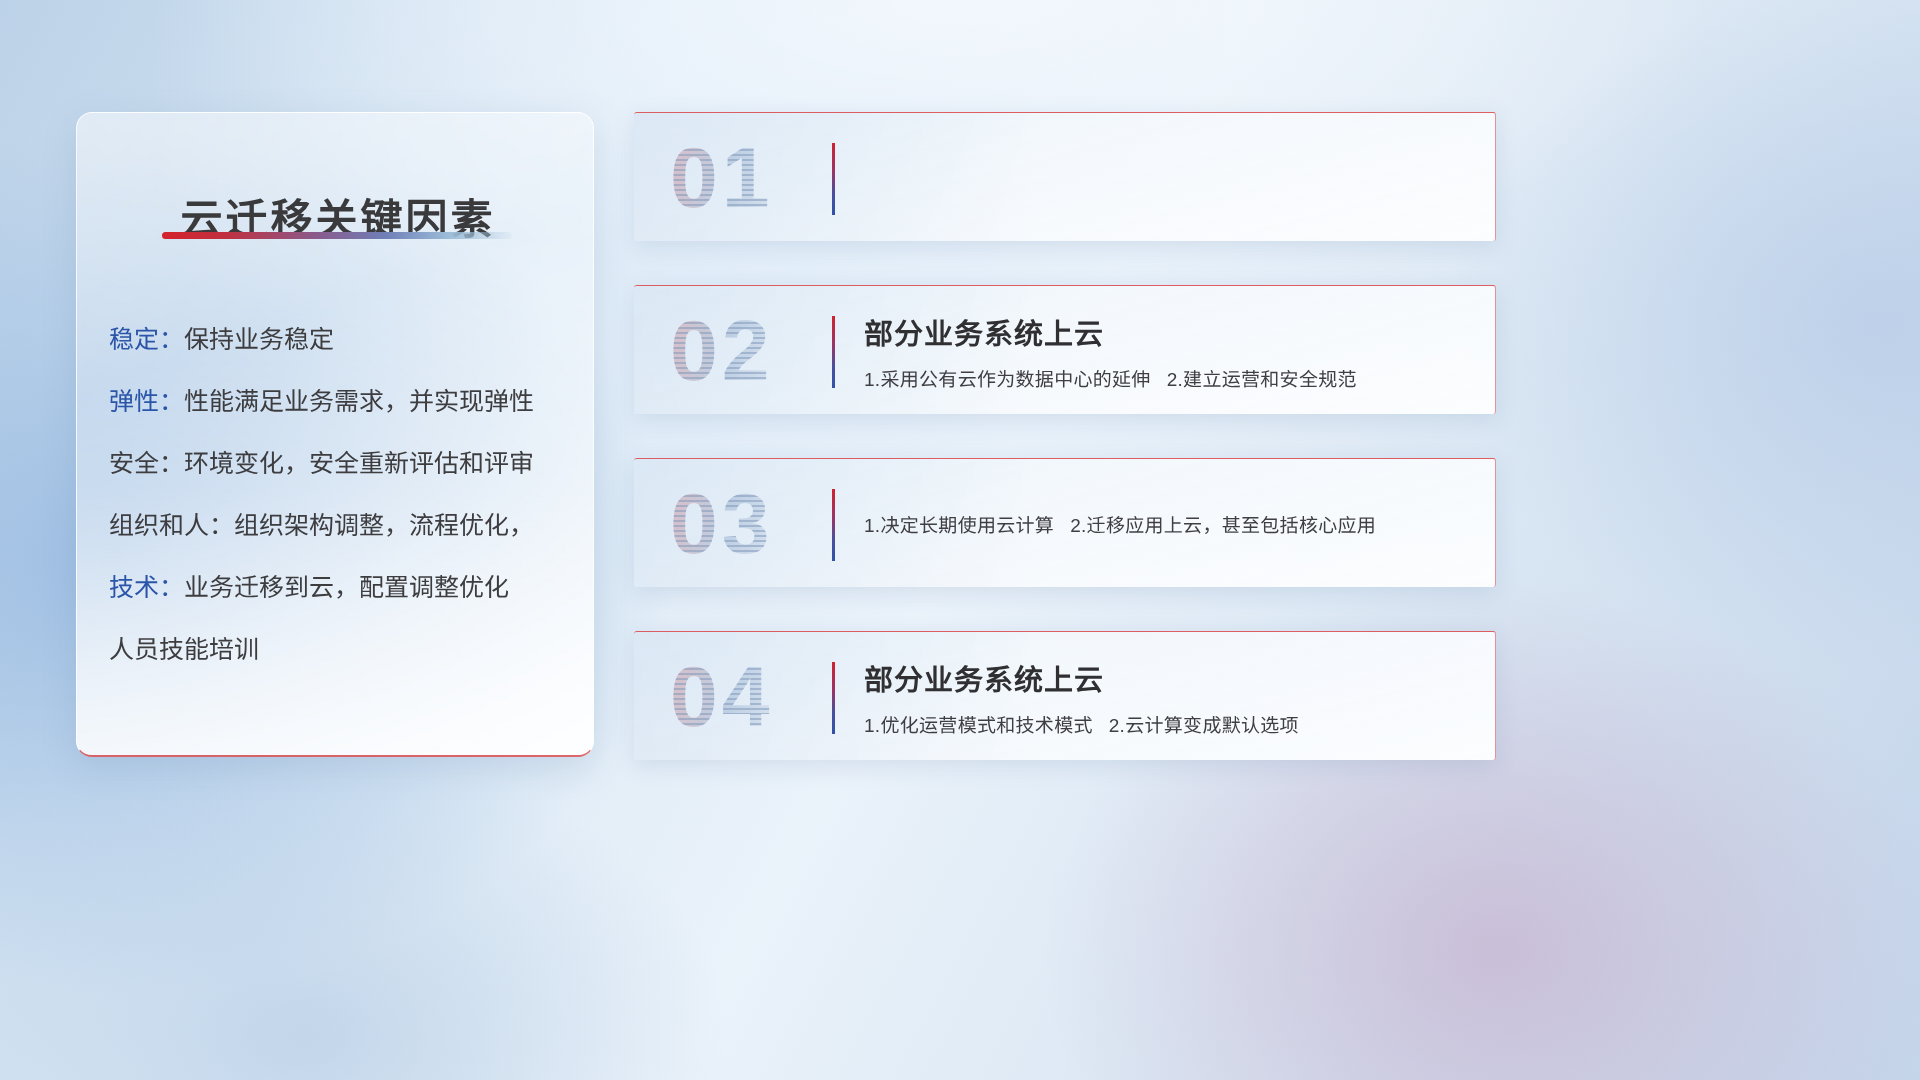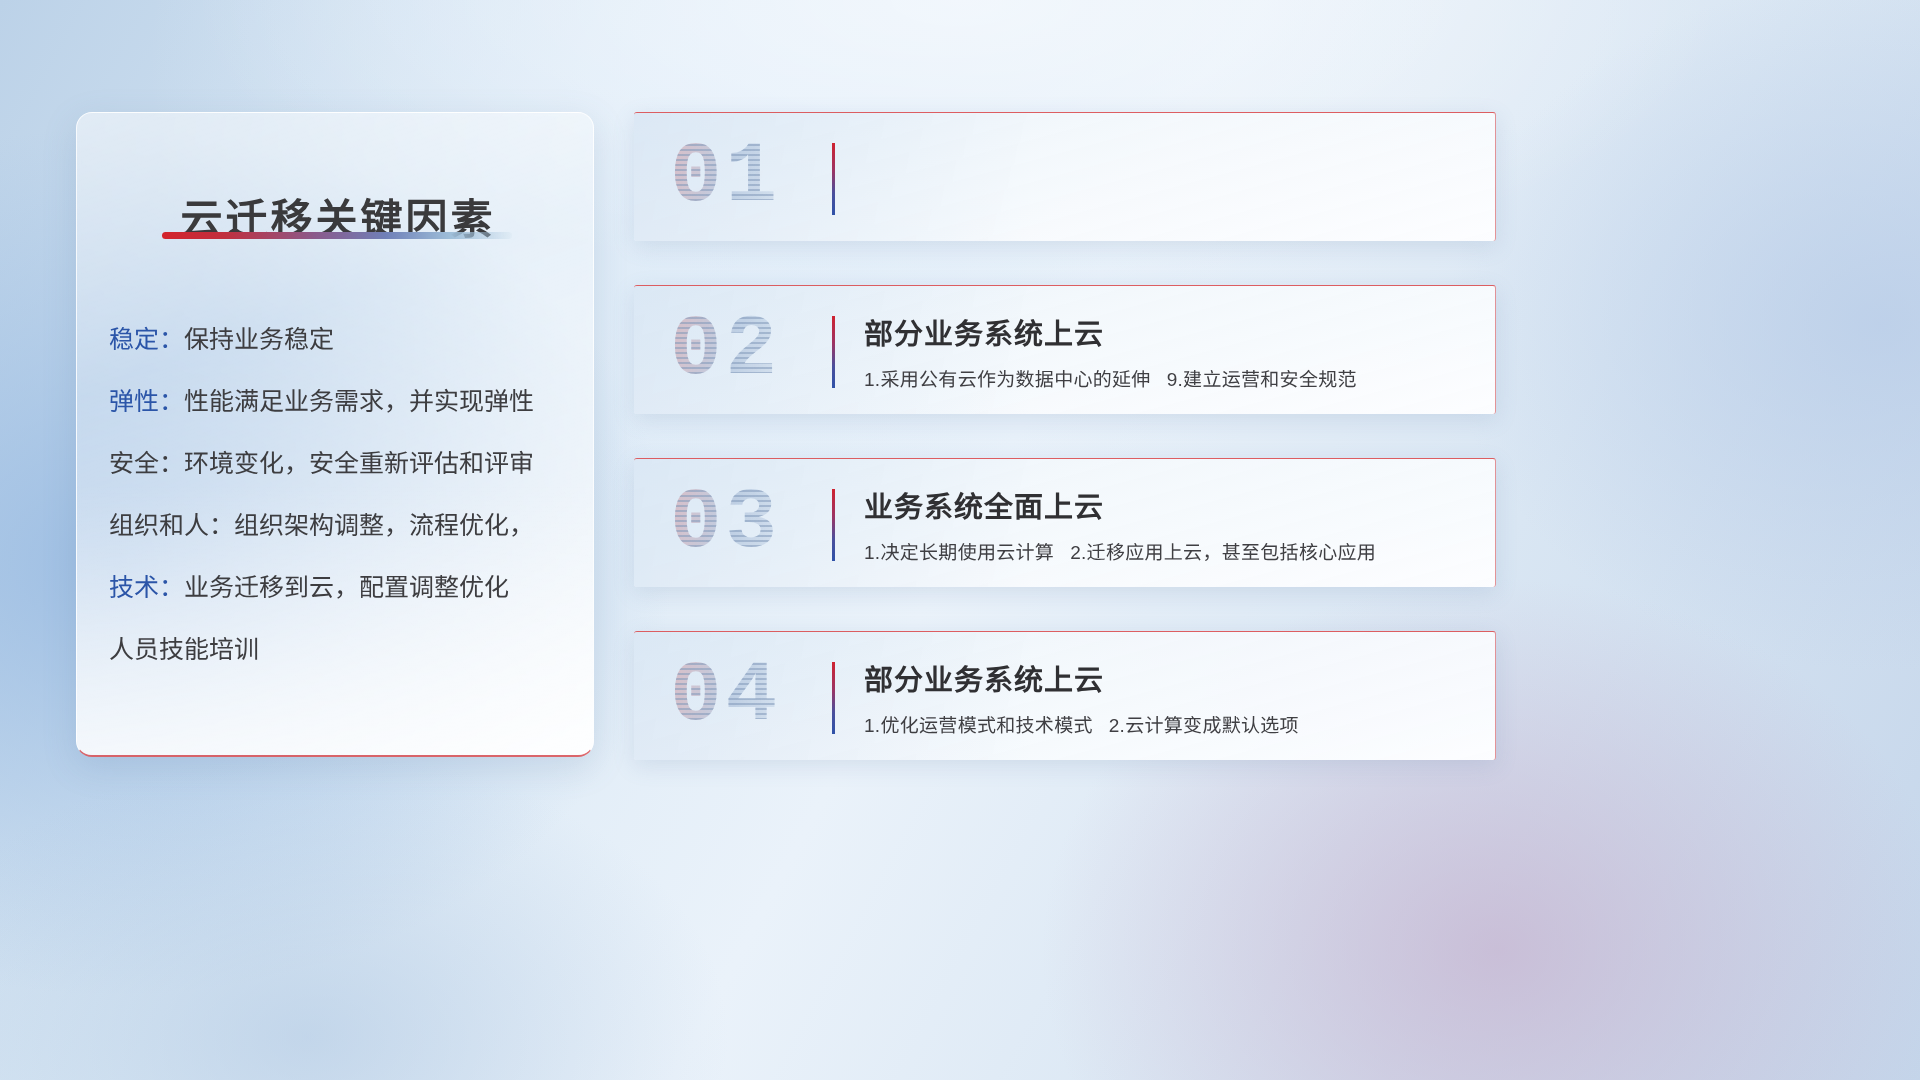--- a/index.html
+++ b/index.html
@@ -160,21 +160,20 @@
       repeating-linear-gradient(to bottom,
         rgba(120,145,180,0.55) 0px,
         rgba(120,145,180,0.55) 2px,
         rgba(255,255,255,0) 2px,
         rgba(255,255,255,0) 5px),
       linear-gradient(100deg, rgba(200,70,70,0.30) 0%, rgba(120,150,190,0.38) 55%, rgba(150,175,205,0.22) 100%);
     background-clip: text;
     -webkit-background-clip: text;
     user-select: none;
     opacity: 0.9;
-    font-family: Liberation Mono, monospace;
   }
 
   .card-divider {
     position: absolute;
     left: 198px;
     top: 30px;
     bottom: 26px;
     width: 3px;
     background: linear-gradient(to bottom, #cf2230 0%, #9d3362 38%, #4a4f9c 70%, #2f52a8 100%);
   }
@@ -250,30 +249,29 @@
       <div class="card-num">01</div>
       <div class="card-divider"></div>
     </article>
 
     <article class="card">
       <div class="card-num">02</div>
       <div class="card-divider"></div>
       <div class="card-body">
         <div class="card-heading">部分业务系统上云</div>
         <div class="card-desc">
-          <span>1.采用公有云作为数据中心的延伸</span><span class="desc-gap"></span><span>9.建立运营和安全规范</span>
+          <span>1.采用公有云作为数据中心的延伸</span><span class="desc-gap"></span><span>2.建立运营和安全规范</span>
         </div>
       </div>
     </article>
 
     <article class="card">
       <div class="card-num">03</div>
       <div class="card-divider"></div>
       <div class="card-body">
-        <div class="card-heading">业务系统全面上云</div>
         <div class="card-desc">
           <span>1.决定长期使用云计算</span><span class="desc-gap"></span><span>2.迁移应用上云，甚至包括核心应用</span>
         </div>
       </div>
     </article>
 
     <article class="card">
       <div class="card-num">04</div>
       <div class="card-divider"></div>
       <div class="card-body">

